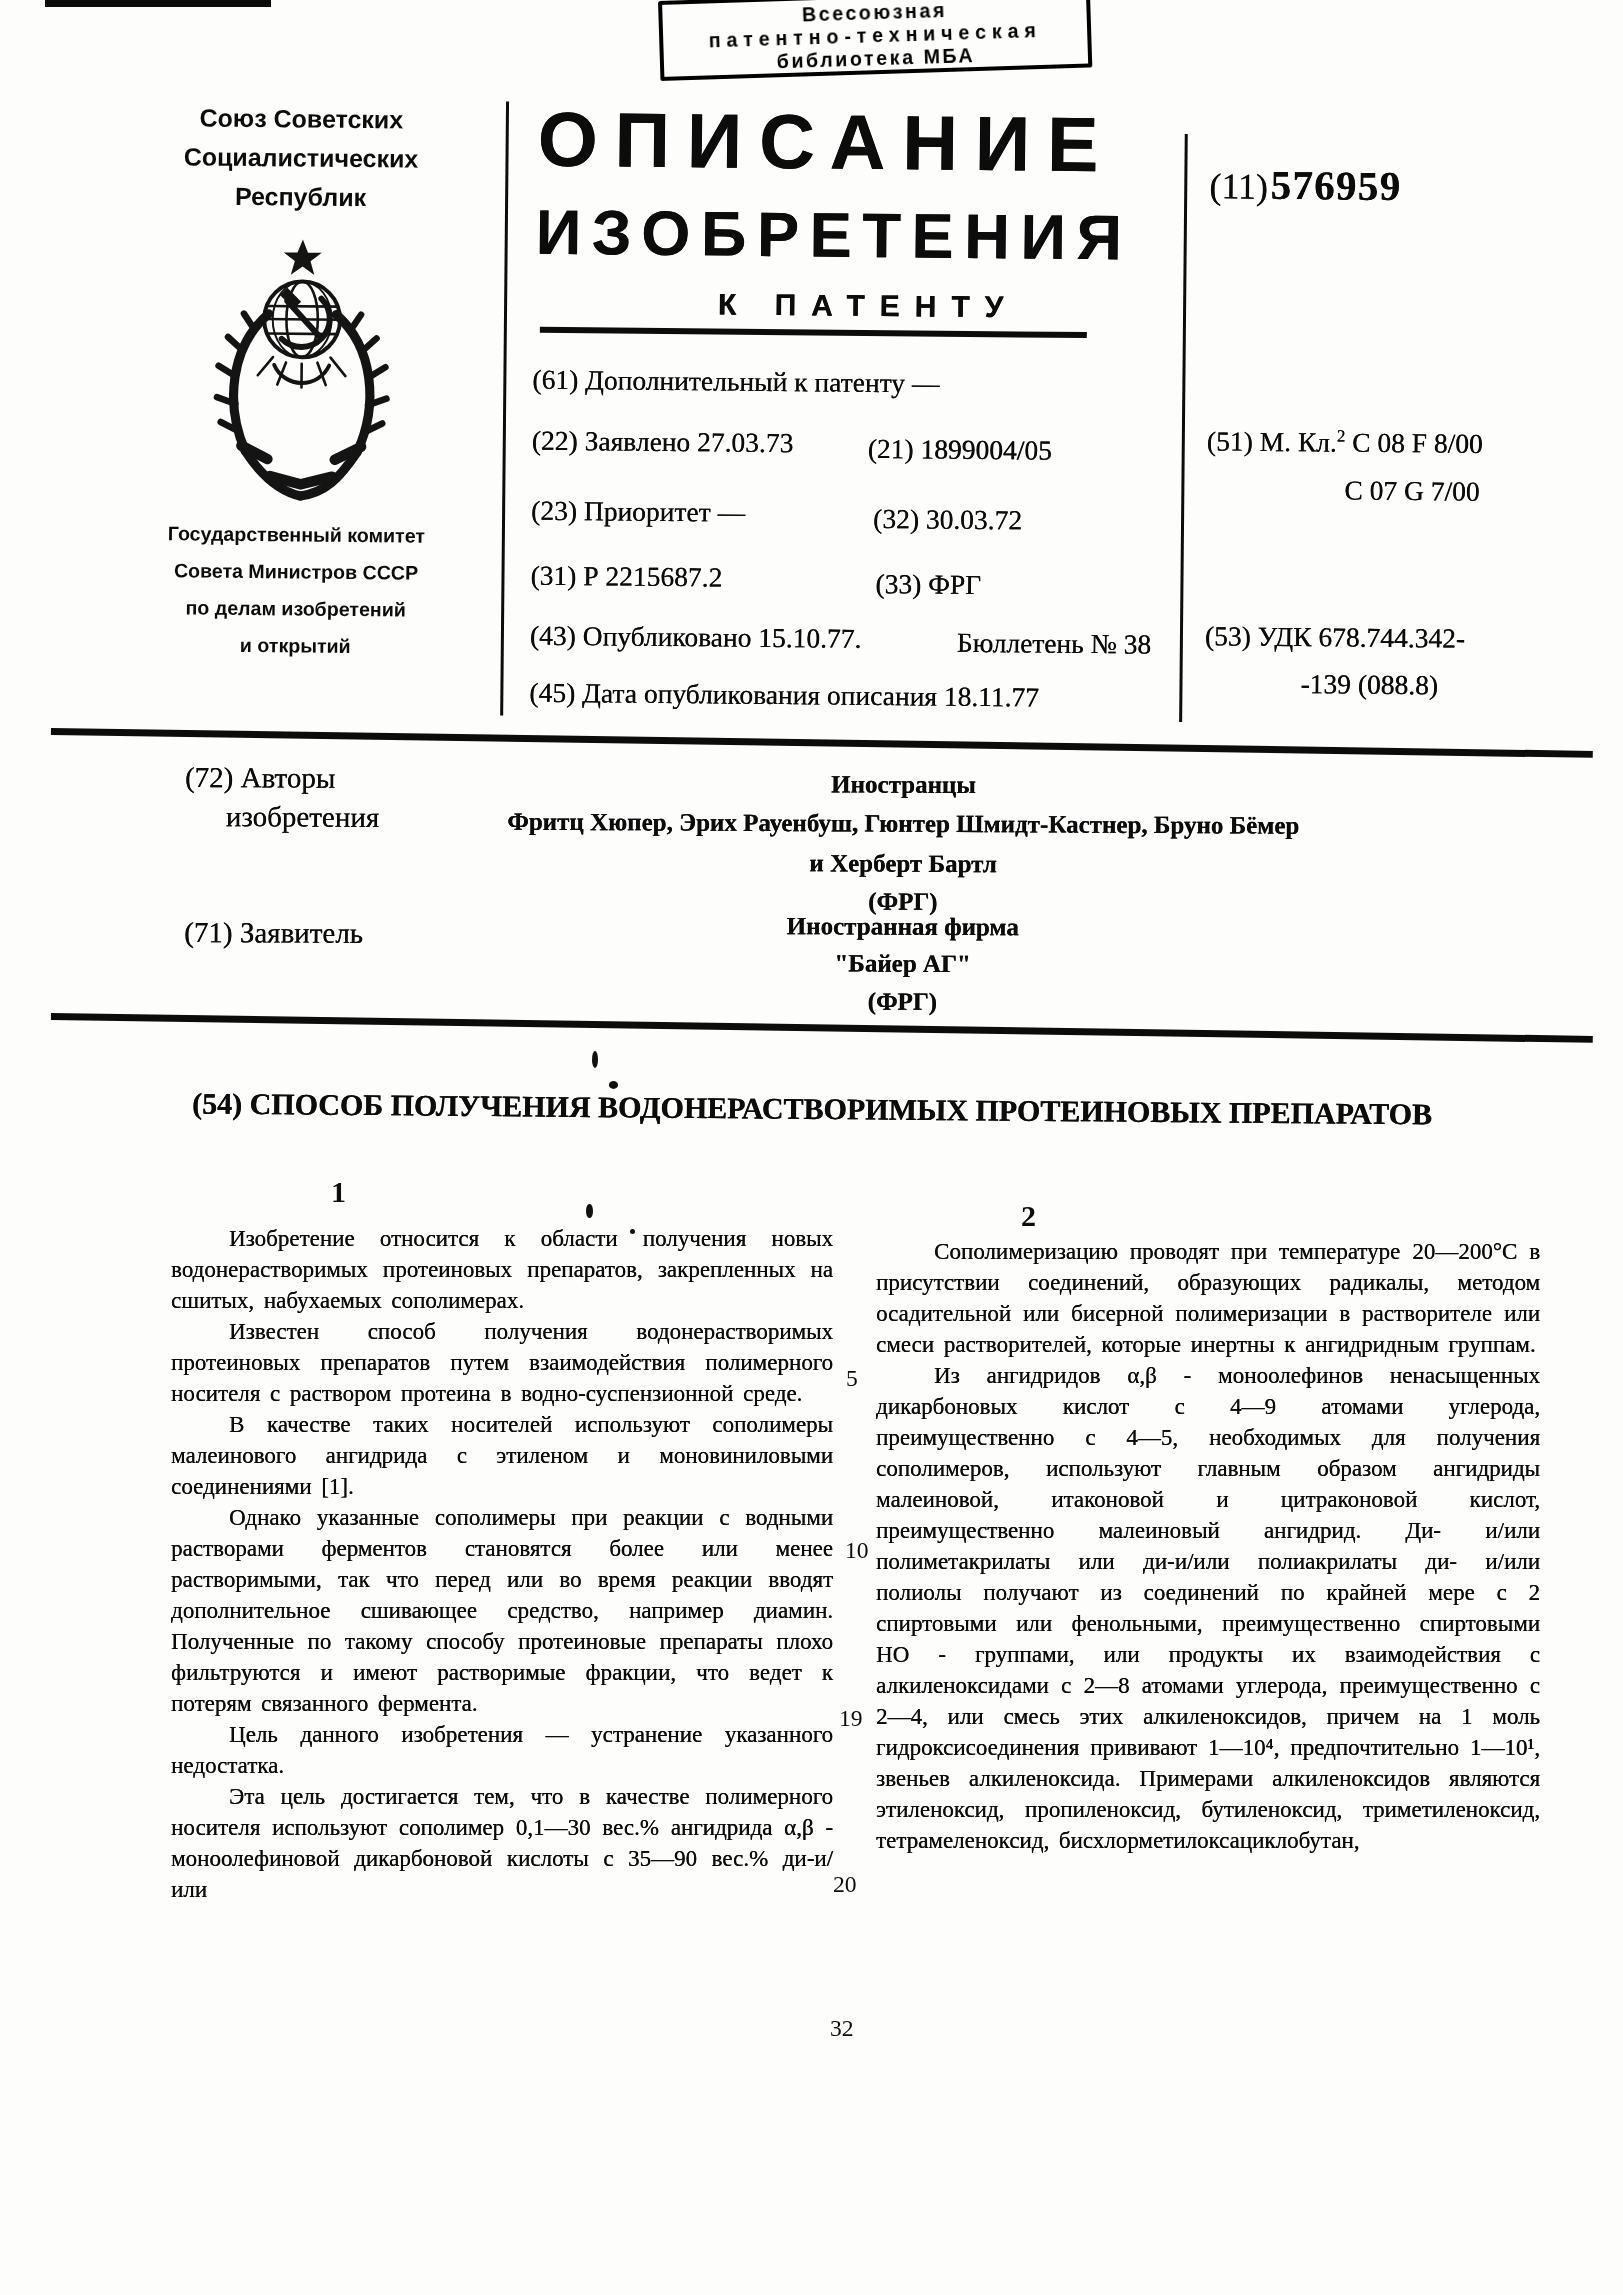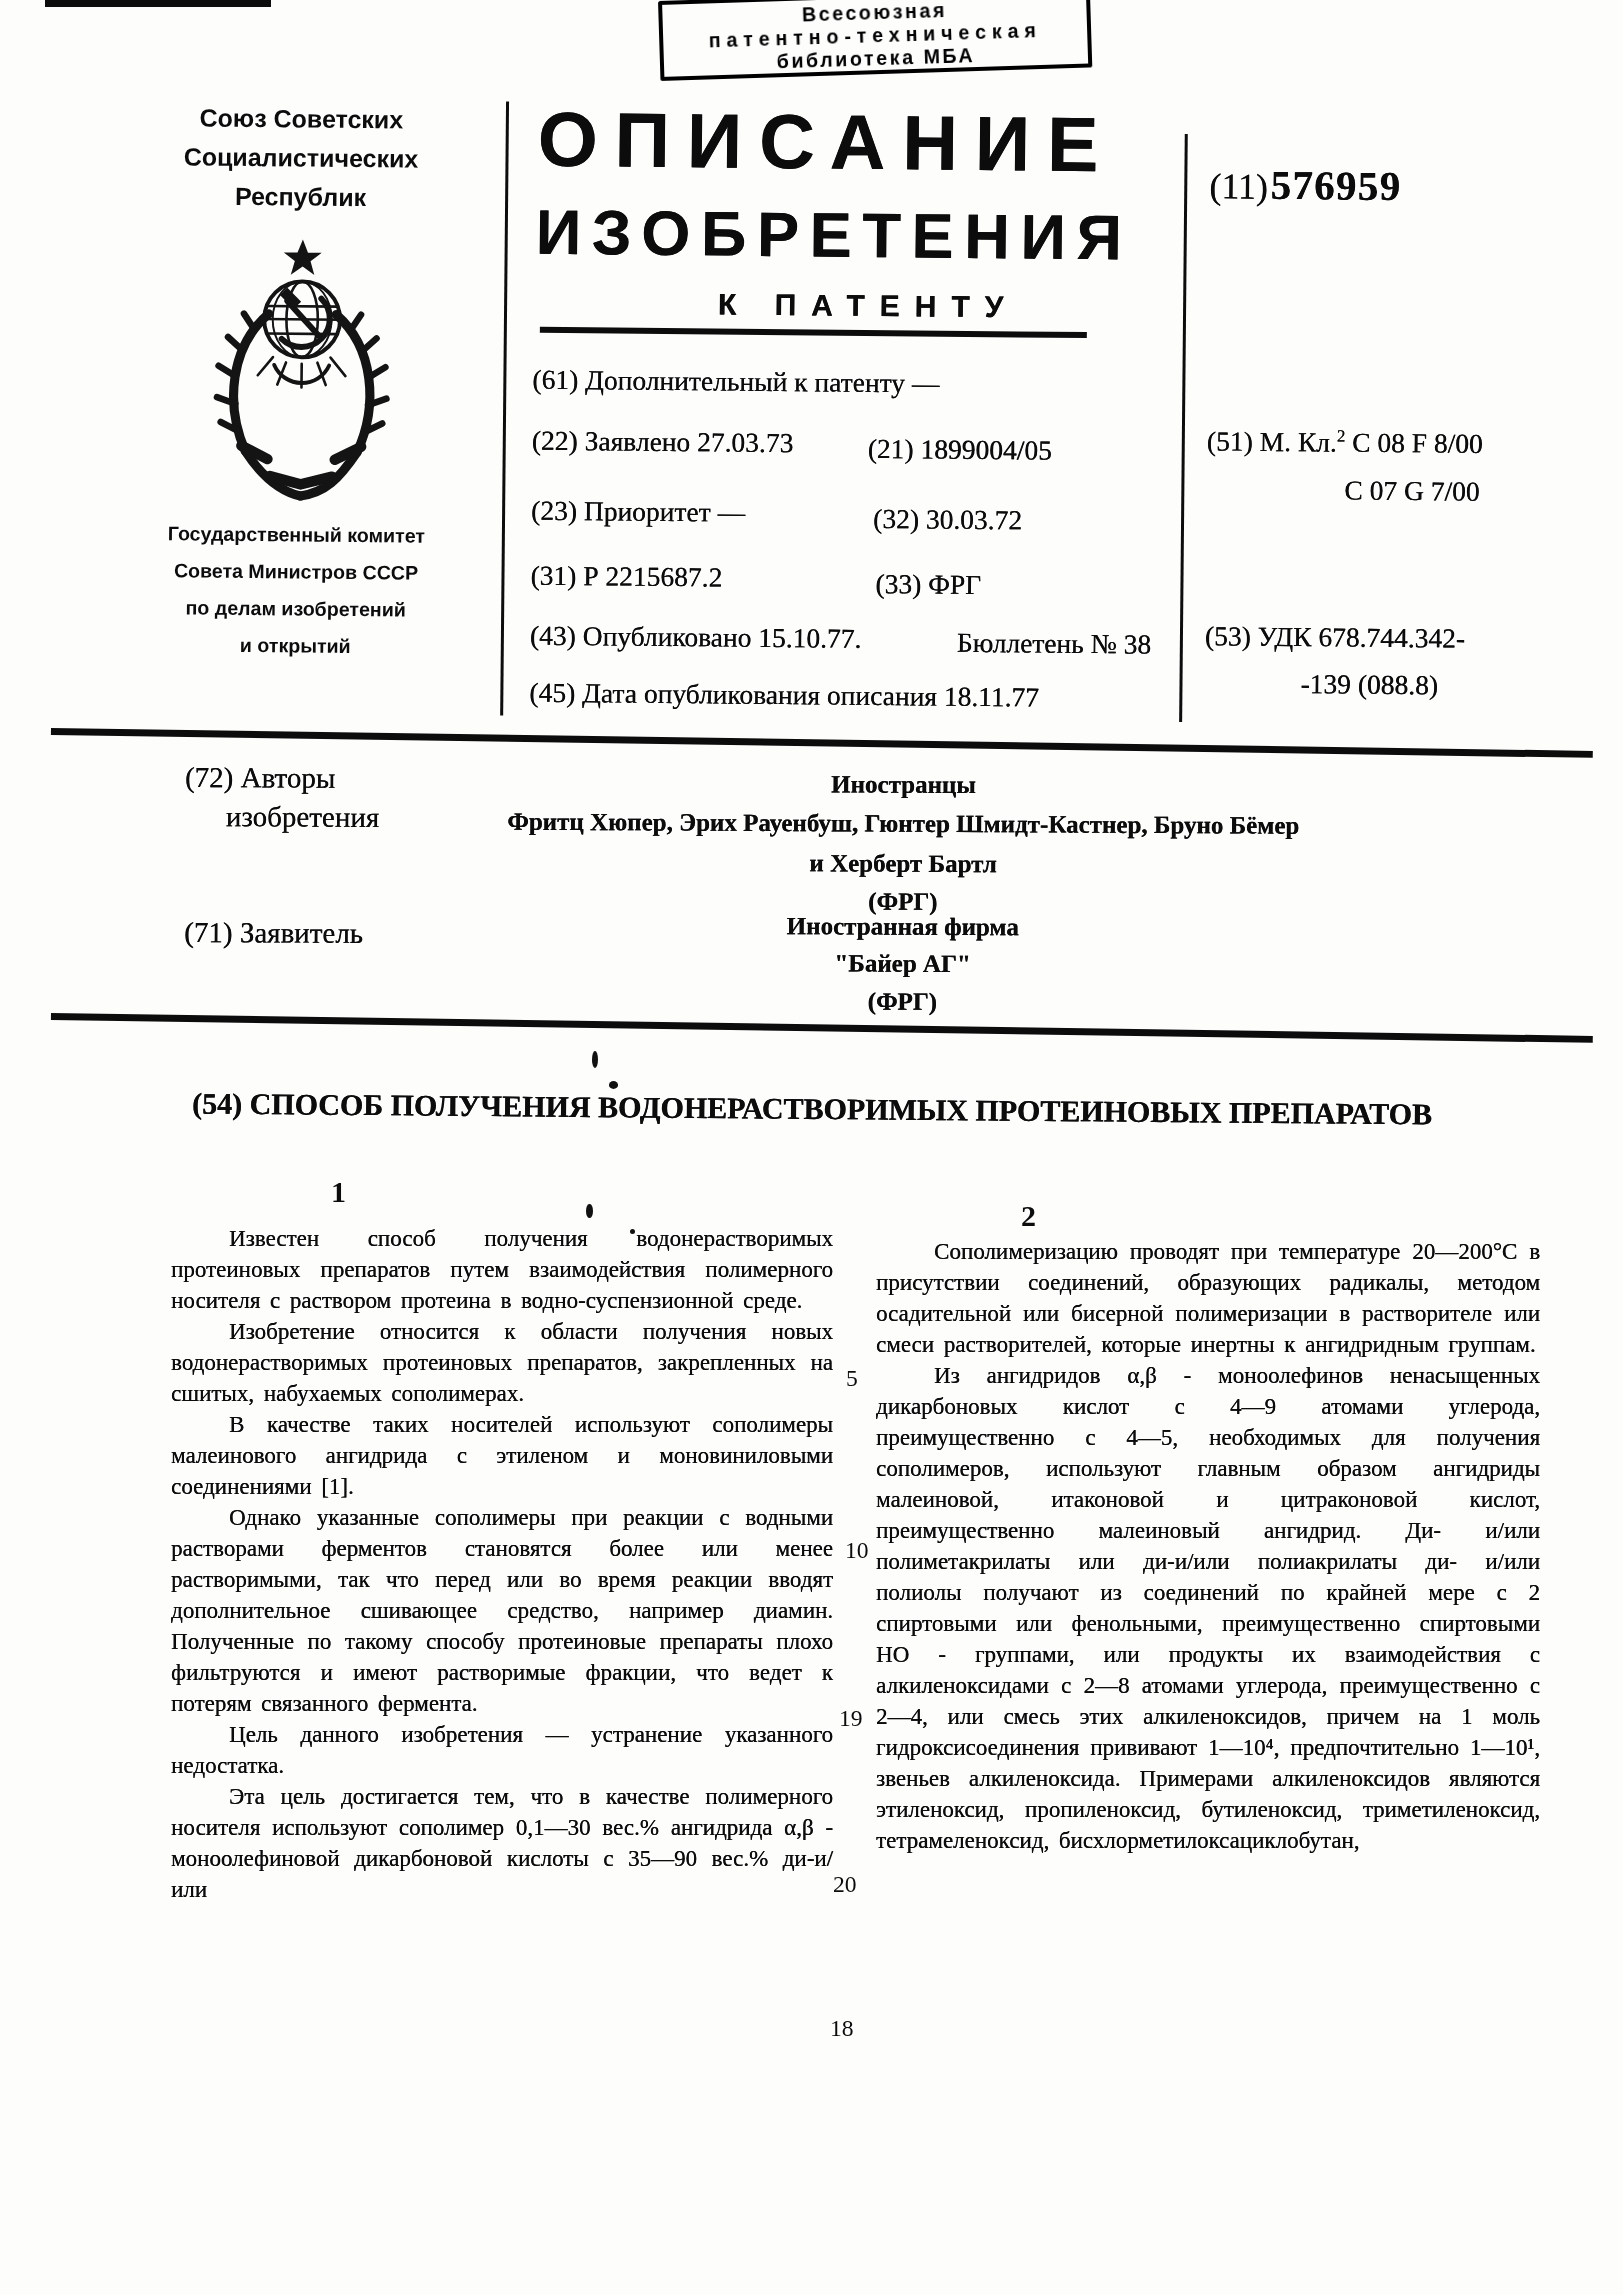--- a/index.html
+++ b/index.html
@@ -189,33 +189,33 @@
   <div class="abs speck" style="left:609px;top:1081px;width:9.2px;height:7.9px;"></div>
   <div class="abs speck" style="left:586px;top:1204px;width:6.5px;height:14.4px;"></div>
   <div class="abs speck" style="left:630px;top:1229px;width:5.2px;height:5.2px;"></div>
 
   <div class="abs title54 serif center ink">(54) СПОСОБ ПОЛУЧЕНИЯ ВОДОНЕРАСТВОРИМЫХ ПРОТЕИНОВЫХ ПРЕПАРАТОВ</div>
 
   <div class="abs colnum serif" style="left:331px;top:1175px;">1</div>
   <div class="abs colnum serif" style="left:1021px;top:1199px;">2</div>
 
   <div class="abs bodycol serif ink" style="left:171px;top:1223px;width:662px;">
+    <p>Изобретение относится к области получения новых водонерастворимых протеиновых препаратов, закрепленных на сшитых, набухаемых сополимерах.</p>
     <p>Известен способ получения водонерастворимых протеиновых препаратов путем взаимодействия полимерного носителя с раствором протеина в водно-суспензионной среде.</p>
-    <p>Изобретение относится к области получения новых водонерастворимых протеиновых препаратов, закрепленных на сшитых, набухаемых сополимерах.</p>
     <p>В качестве таких носителей используют сополимеры малеинового ангидрида с этиленом и моновиниловыми соединениями [1].</p>
     <p>Однако указанные сополимеры при реакции с водными растворами ферментов становятся более или менее растворимыми, так что перед или во время реакции вводят дополнительное сшивающее средство, например диамин. Полученные по такому способу протеиновые препараты плохо фильтруются и имеют растворимые фракции, что ведет к потерям связанного фермента.</p>
     <p>Цель данного изобретения — устранение указанного недостатка.</p>
     <p>Эта цель достигается тем, что в качестве полимерного носителя используют сополимер 0,1—30 вес.% ангидрида α,β - моноолефиновой дикарбоновой кислоты с 35—90 вес.% ди-и/или</p>
   </div>
 
   <div class="abs bodycol serif ink" style="left:876px;top:1236px;width:664px;">
     <p>Сополимеризацию проводят при температуре 20—200°С в присутствии соединений, образующих радикалы, методом осадительной или бисерной полимеризации в растворителе или смеси растворителей, которые инертны к ангидридным группам.</p>
     <p>Из ангидридов α,β - моноолефинов ненасыщенных дикарбоновых кислот с 4—9 атомами углерода, преимущественно с 4—5, необходимых для получения сополимеров, используют главным образом ангидриды малеиновой, итаконовой и цитраконовой кислот, преимущественно малеиновый ангидрид. Ди- и/или полиметакрилаты или ди-и/или полиакрилаты ди- и/или полиолы получают из соединений по крайней мере с 2 спиртовыми или фенольными, преимущественно спиртовыми НО - группами, или продукты их взаимодействия с алкиленоксидами с 2—8 атомами углерода, преимущественно с 2—4, или смесь этих алкиленоксидов, причем на 1 моль гидроксисоединения прививают 1—10⁴, предпочтительно 1—10¹, звеньев алкиленоксида. Примерами алкиленоксидов являются этиленоксид, пропиленоксид, бутиленоксид, триметиленоксид, тетрамеленоксид, бисхлорметилоксациклобутан,</p>
   </div>
 
   <div class="abs gutter-num serif" style="left:846px;top:1365px;">5</div>
   <div class="abs gutter-num serif" style="left:837px;top:1537px;margin-left:8px;">10</div>
   <div class="abs gutter-num serif" style="left:839px;top:1705px;">19</div>
   <div class="abs gutter-num serif" style="left:833px;top:1871px;">20</div>
-  <div class="abs gutter-num serif" style="left:830px;top:2015px;">18</div>
+  <div class="abs gutter-num serif" style="left:830px;top:2015px;">32</div>
 
 </div>
 
 
 </body></html>

